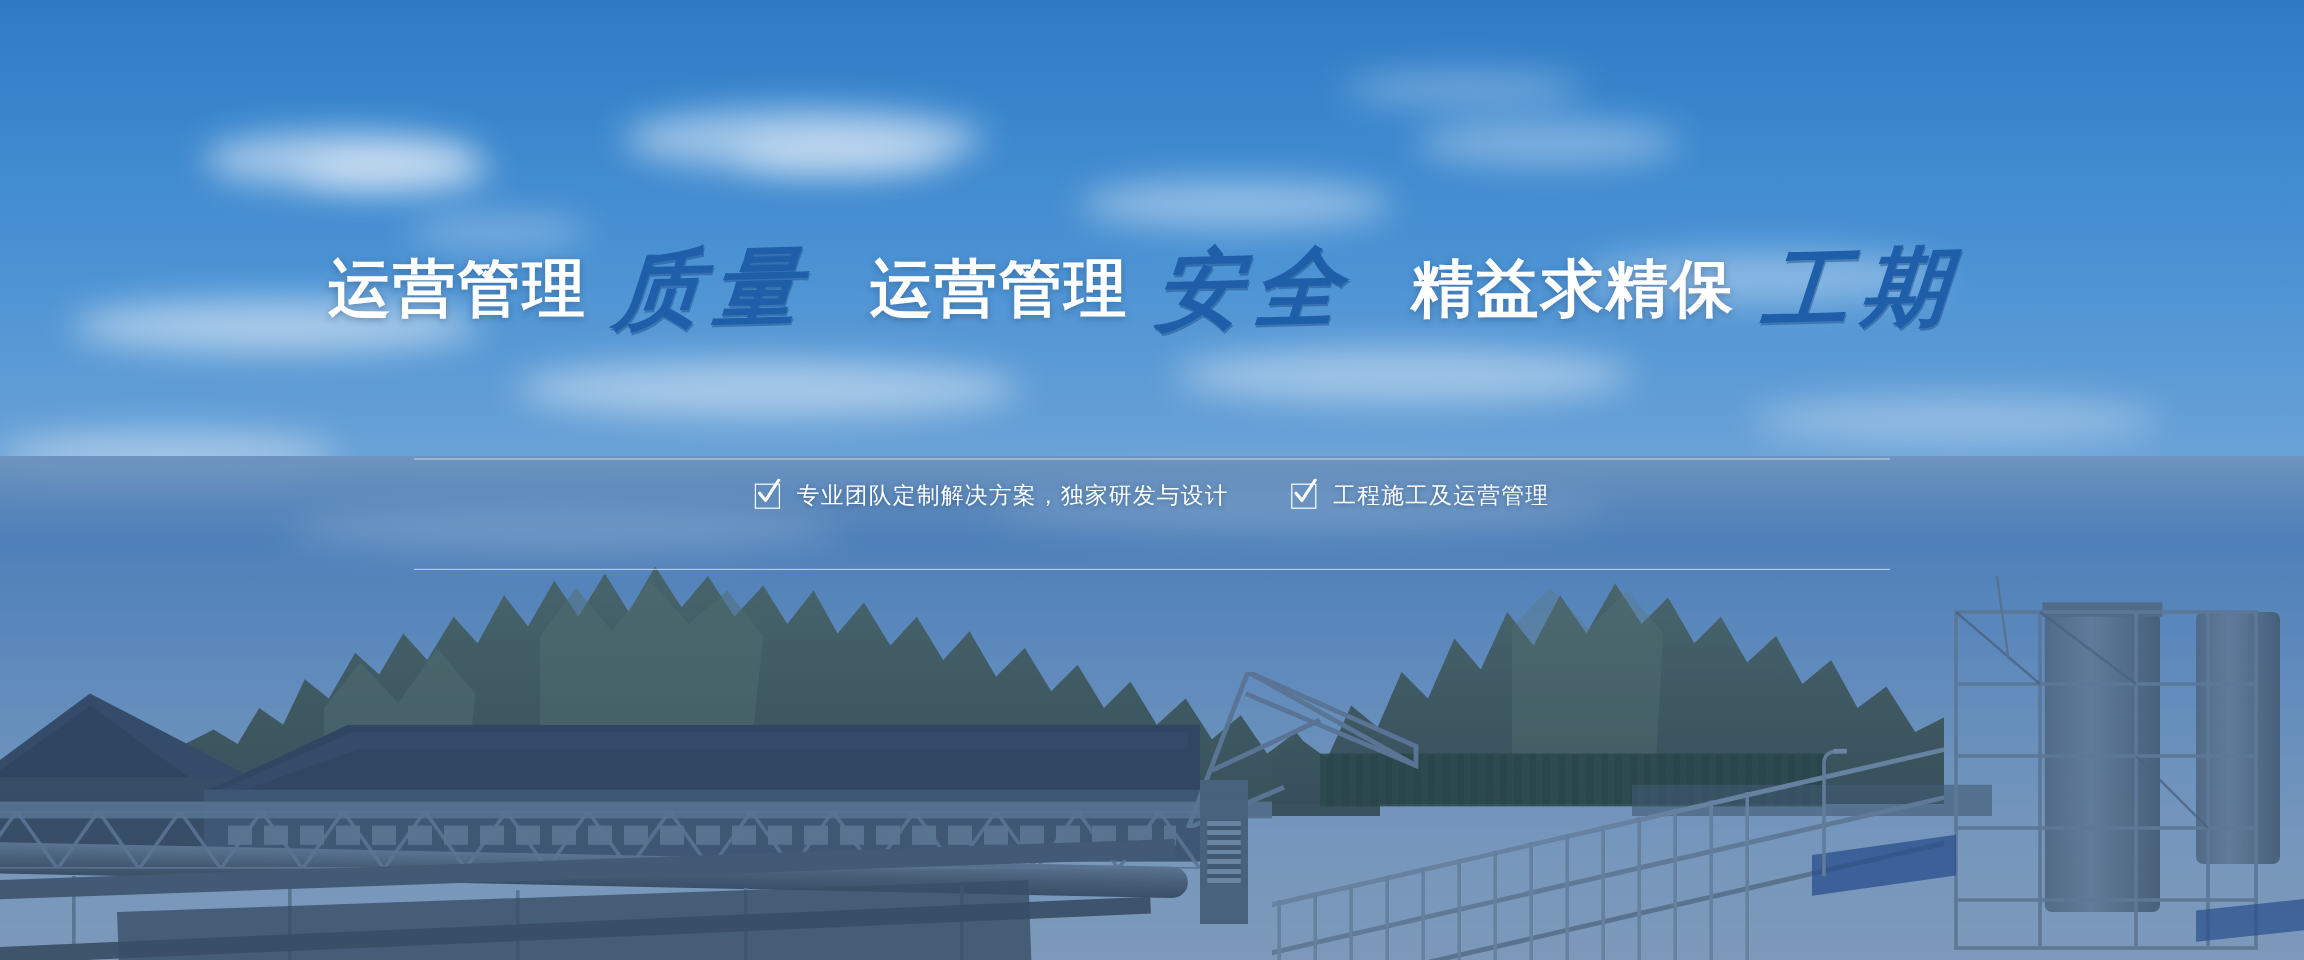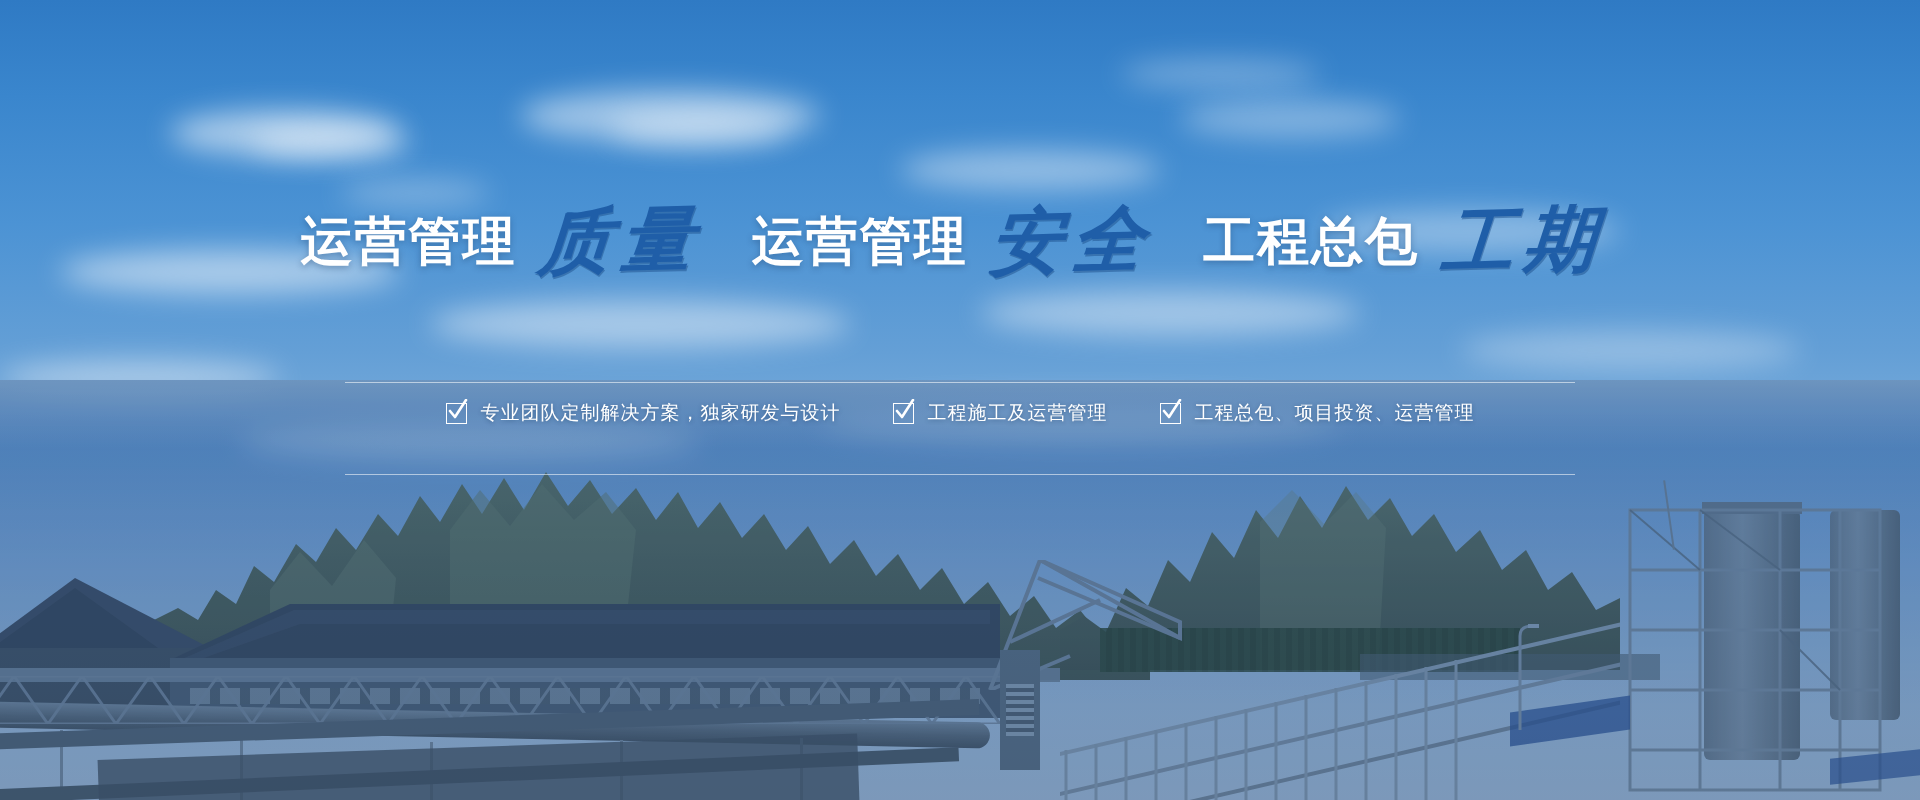--- a/index.html
+++ b/index.html
@@ -339,21 +339,21 @@
 
   <div class="content">
 
     <div class="headline">
       <span class="hw">运营管理</span>
       <span class="hc">质量</span>
       <span class="gap"></span>
       <span class="hw">运营管理</span>
       <span class="hc">安全</span>
       <span class="gap"></span>
-      <span class="hw">工程总包</span>
+      <span class="hw">精益求精保</span>
       <span class="hc">工期</span>
     </div>
 
     <div class="rule rule-top"></div>
 
     <div class="features">
 
       <div class="feat">
         <span class="cbox">
           <svg width="20" height="24" viewBox="0 0 20 24">
@@ -365,28 +365,20 @@
 
       <div class="feat">
         <span class="cbox">
           <svg width="20" height="24" viewBox="0 0 20 24">
             <path d="M2,12 L7,18 L18,1" stroke="#ffffff" stroke-width="2.6" fill="none" stroke-linecap="round" stroke-linejoin="round"></path>
           </svg>
         </span>
         <span>工程施工及运营管理</span>
       </div>
 
-      <div class="feat">
-        <span class="cbox">
-          <svg width="20" height="24" viewBox="0 0 20 24">
-            <path d="M2,12 L7,18 L18,1" stroke="#ffffff" stroke-width="2.6" fill="none" stroke-linecap="round" stroke-linejoin="round"></path>
-          </svg>
-        </span>
-        <span>工程总包、项目投资、运营管理</span>
-      </div>
 
     </div>
 
     <div class="rule rule-bot"></div>
 
   </div>
 
 </div>
 
 </body></html>

